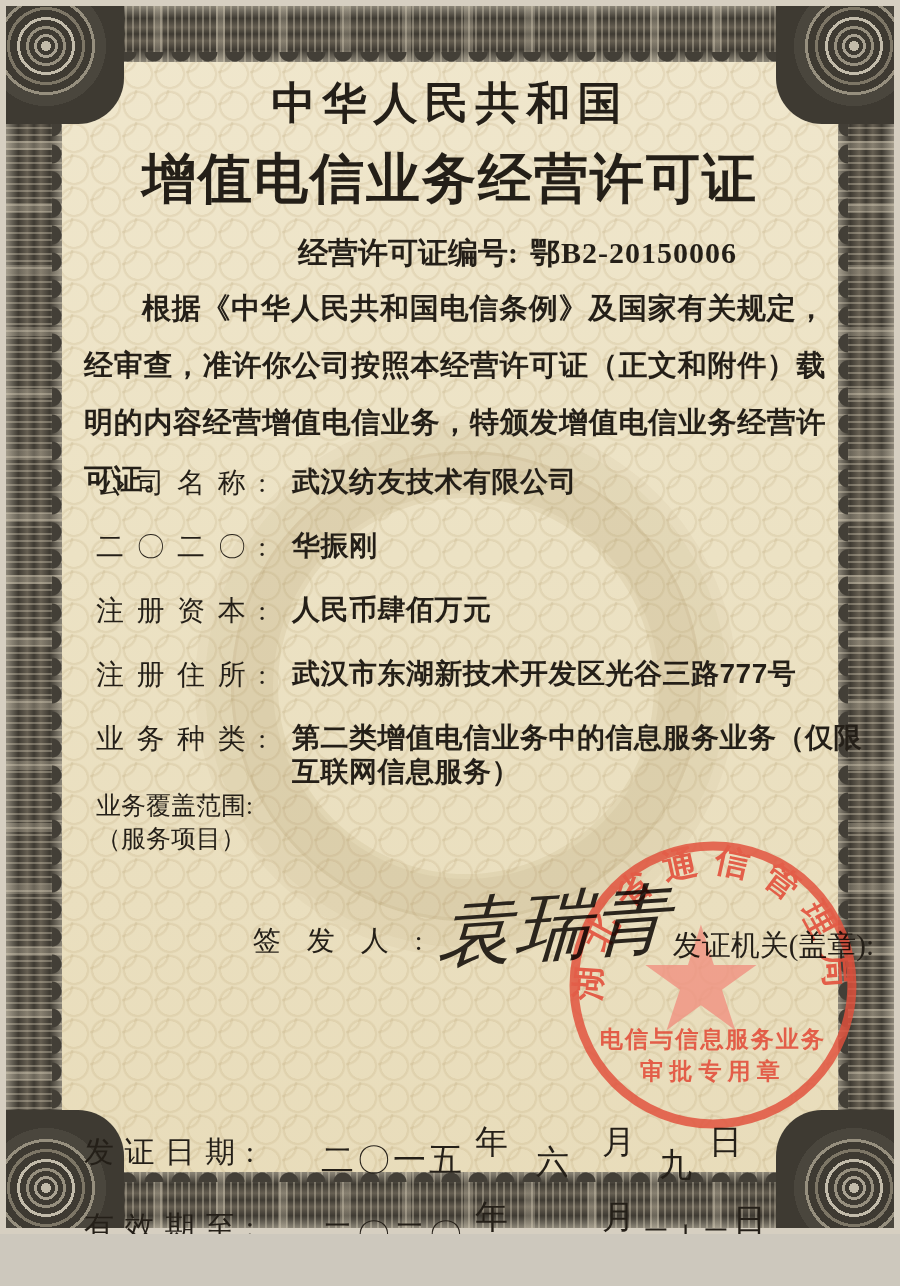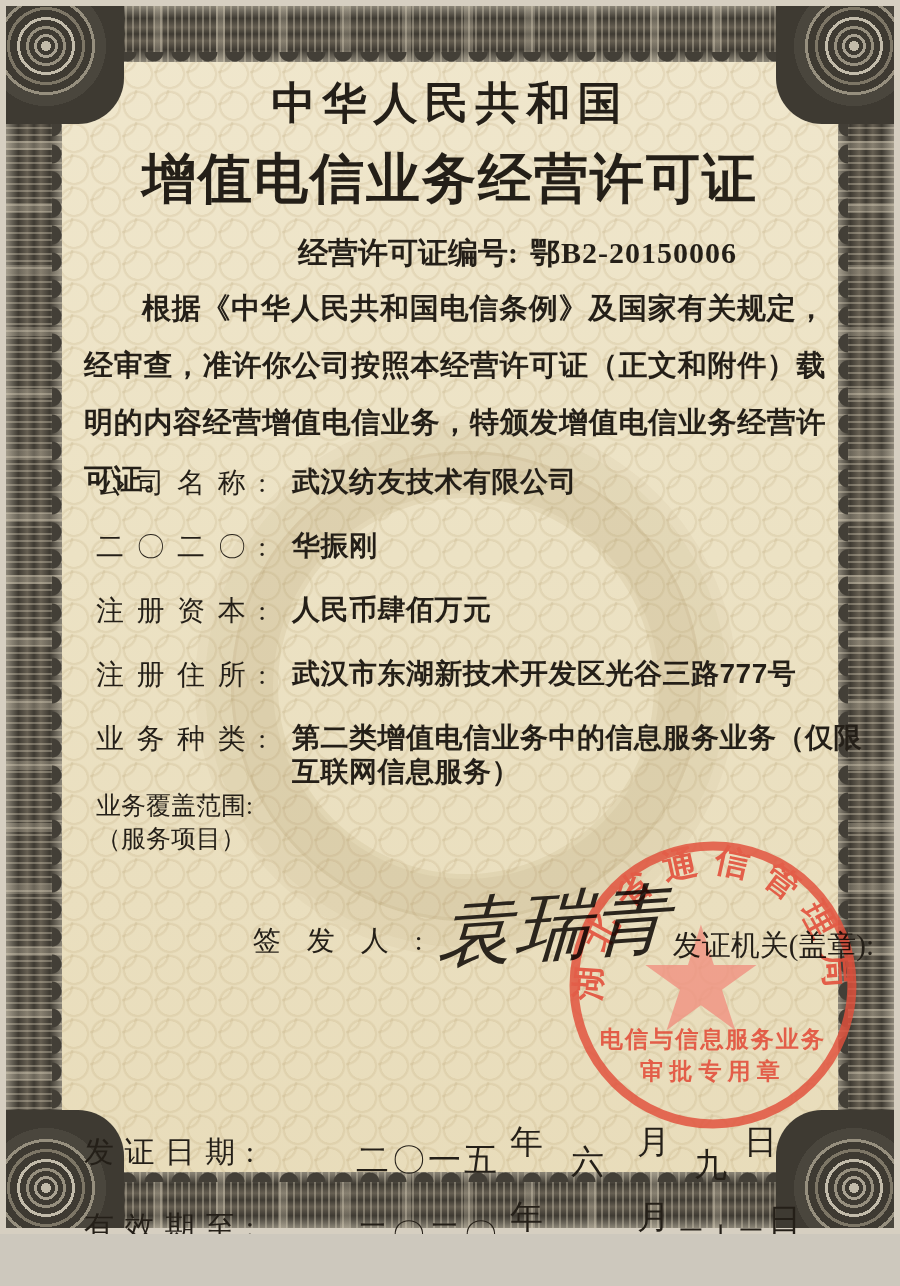--- a/index.html
+++ b/index.html
@@ -91,21 +91,21 @@
   }
   .signrow { position:absolute; top:868px; left:84px; width:790px; display:flex; align-items:flex-start;justify-content:flex-end; }
   .slabel { width:170px; min-width:170px; font-size:28px; margin-top:54px; text-align:justify; text-align-last:justify; }
   .signature {
     font-size:76px; line-height:108px; margin-left:14px; width:236px; min-width:236px;
     transform:rotate(-4deg) skewX(-7deg); letter-spacing:2px; color:#2b251d; font-style:italic; margin-top:4px;
   }
   .authlabel { margin-left:0; margin-top:58px; font-size:29px; white-space:nowrap; }
   .stamp { position:absolute; top:834px; left:562px; width:302px; height:302px; z-index:5; mix-blend-mode:multiply; opacity:0.9; }
   .dates { position:absolute; top:1124px; left:84px; }
-  .drow { display:flex; align-items:flex-start; margin-bottom:26px;gap:35px; }
+  .drow { display:flex; align-items:flex-start; margin-bottom:26px; }
   .dlabel { width:170px; min-width:170px; font-size:30px; margin-top:8px; text-align:justify; text-align-last:justify; }
   .dvals { display:flex; margin-left:67px; font-size:33px; white-space:nowrap; }
   .dvals span { display:inline-block; }
   .dnum  { transform:translateY(14px); letter-spacing:3px; }
   .dunit { transform:translateY(-4px); }
   .du-y { margin-left:10px; } .dn-m { margin-left:28px; transform:translateY(16px); }
   .du-m { margin-left:30px; } .dn-d { margin-left:24px; transform:translateY(19px); }
   .du-d { margin-left:14px; }
   .drow.r2 .dn-d { margin-left:6px; font-size:30px; letter-spacing:0; transform:translateY(20px);text-align:right; }
   .drow.r2 .du-d { margin-left:2px; transform:translateY(0px); }

